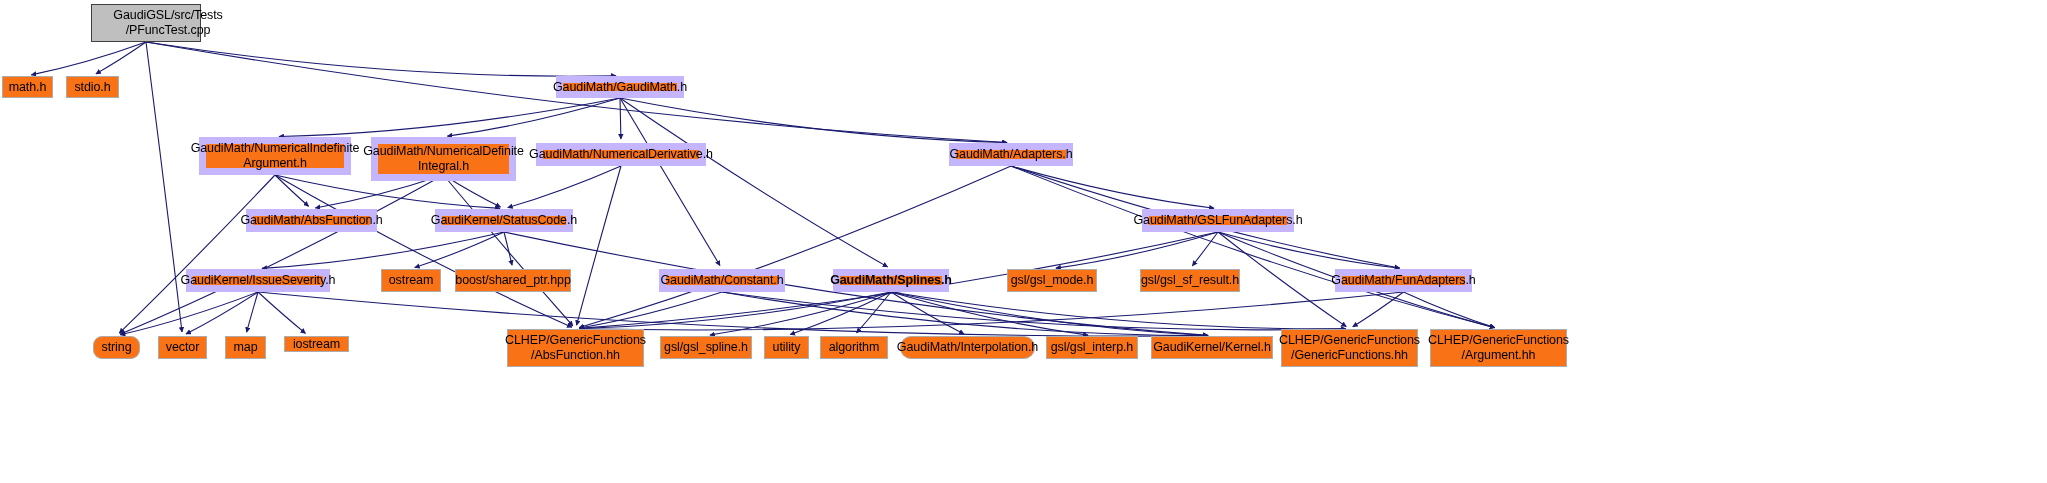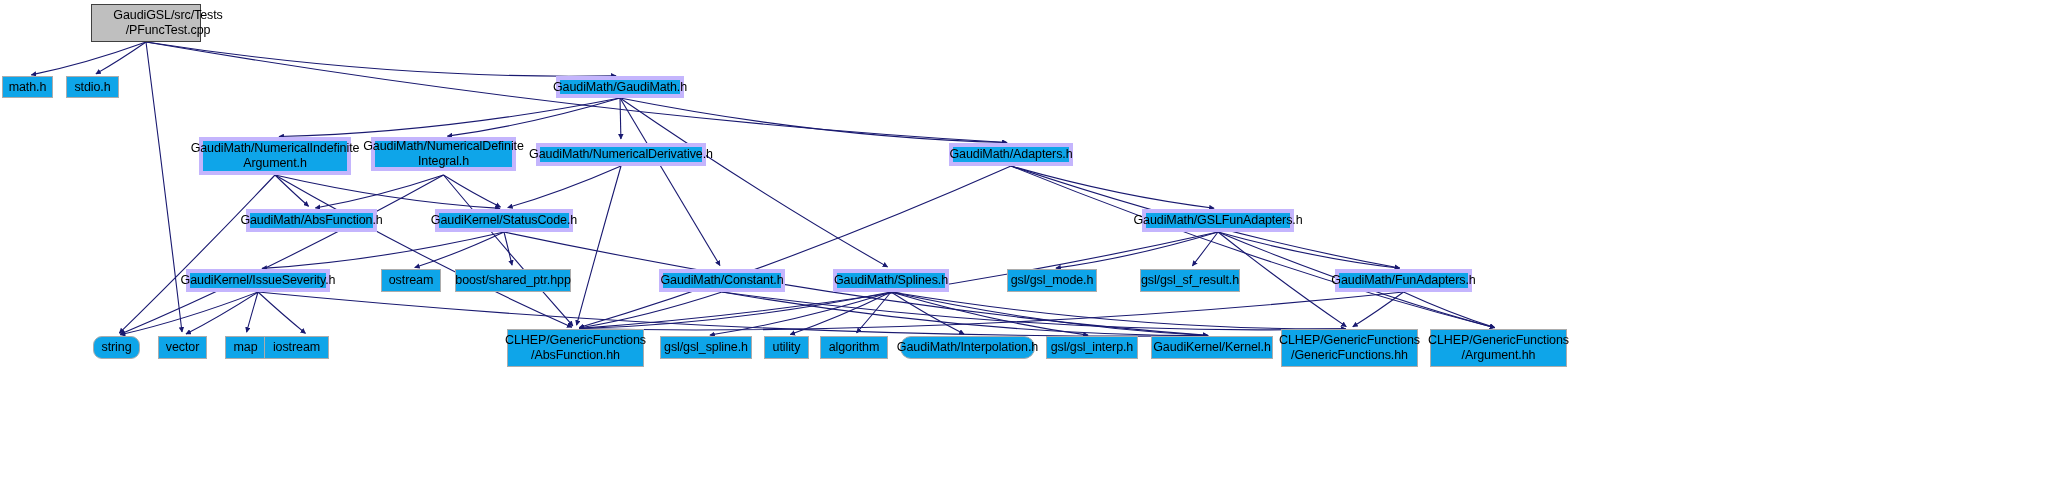--- a/index.html
+++ b/index.html
@@ -18,31 +18,31 @@
     height:483px;
     pointer-events:none;
   }
   .node{
     position:absolute;
     box-sizing:border-box;
     display:flex;
     align-items:center;
     justify-content:center;
     text-align:center;
-    background:#0ea5e9;
+    background:#f97316;
     border:1px solid #acacac;
     color:#000000;
     font-size:12.5px;
     line-height:15px;
     letter-spacing:-0.1px;
     white-space:pre;
     z-index:5;
   }
   .node.strong{
-    border:4px solid #c4b5fd;
+    border:7px solid #c4b5fd;
   }
   .node.root{
     background:#bfbfbf;
     border:1px solid #404040;
   }
 </style>
 </head>
 <body>
 
 <div id="canvas">
@@ -108,39 +108,39 @@
       <path d="M722,292 Q1048.7534677304488,336.38227618490293 1345.5069354608977,328.7645523698059" fill="none" stroke="#191970" stroke-width="1.1" marker-end="url(#ah)"></path>
     </svg>
   <div id="nodes">
       <div class="node root" style="left: 91px; top: 4px; width: 110px; height: 38px; padding-left: 44px;">GaudiGSL/src/Tests
 /PFuncTest.cpp</div>
       <div class="node" style="left: 2px; top: 76px; width: 51px; height: 22px;">math.h</div>
       <div class="node" style="left: 66px; top: 76px; width: 53px; height: 22px;">stdio.h</div>
       <div class="node strong" style="left: 556px; top: 76px; width: 128px; height: 22px;">GaudiMath/GaudiMath.h</div>
       <div class="node strong" style="left: 199px; top: 137px; width: 152px; height: 38px;">GaudiMath/NumericalIndefinite
 Argument.h</div>
-      <div class="node strong" style="left: 371px; top: 137px; width: 145px; height: 34px;">GaudiMath/NumericalDefinite
+      <div class="node strong" style="left: 371px; top: 137px; width: 145px; height: 44px;">GaudiMath/NumericalDefinite
 Integral.h</div>
       <div class="node strong" style="left: 536px; top: 143px; width: 170px; height: 23px;">GaudiMath/NumericalDerivative.h</div>
       <div class="node strong" style="left: 949px; top: 143px; width: 124px; height: 23px;">GaudiMath/Adapters.h</div>
       <div class="node strong" style="left: 1142px; top: 209px; width: 152px; height: 23px;">GaudiMath/GSLFunAdapters.h</div>
       <div class="node strong" style="left: 246px; top: 209px; width: 131px; height: 23px;">GaudiMath/AbsFunction.h</div>
       <div class="node strong" style="left: 435px; top: 209px; width: 138px; height: 23px;">GaudiKernel/StatusCode.h</div>
       <div class="node strong" style="left: 186px; top: 269px; width: 144px; height: 23px;">GaudiKernel/IssueSeverity.h</div>
       <div class="node" style="left: 381px; top: 269px; width: 60px; height: 23px;">ostream</div>
       <div class="node" style="left: 455px; top: 269px; width: 116px; height: 23px;">boost/shared_ptr.hpp</div>
       <div class="node strong" style="left: 659px; top: 269px; width: 126px; height: 23px;">GaudiMath/Constant.h</div>
-      <div class="node strong" style="left: 833px; top: 269px; width: 116px; height: 23px;">GaudiMath/Splines.h</div>
+      <div class="node strong" style="left: 833px; top: 269px; width: 116px; height: 23px; font-weight: bold;">GaudiMath/Splines.h</div>
       <div class="node" style="left: 1007px; top: 269px; width: 90px; height: 23px;">gsl/gsl_mode.h</div>
       <div class="node" style="left: 1140px; top: 269px; width: 100px; height: 23px;">gsl/gsl_sf_result.h</div>
       <div class="node strong" style="left: 1335px; top: 269px; width: 137px; height: 23px;">GaudiMath/FunAdapters.h</div>
       <div class="node" style="left: 93px; top: 336px; width: 47px; height: 23px; border-radius: 9px;">string</div>
       <div class="node" style="left: 158px; top: 336px; width: 49px; height: 23px;">vector</div>
       <div class="node" style="left: 225px; top: 336px; width: 41px; height: 23px;">map</div>
-      <div class="node" style="left: 264px; top: 336px; width: 65px; height: 23px;">iostream</div>
+      <div class="node" style="left: 284px; top: 336px; width: 65px; height: 16px;">iostream</div>
       <div class="node" style="left: 507px; top: 329px; width: 137px; height: 38px;">CLHEP/GenericFunctions
 /AbsFunction.hh</div>
       <div class="node" style="left: 660px; top: 336px; width: 92px; height: 23px;">gsl/gsl_spline.h</div>
       <div class="node" style="left: 764px; top: 336px; width: 45px; height: 23px;">utility</div>
       <div class="node" style="left: 820px; top: 336px; width: 68px; height: 23px;">algorithm</div>
       <div class="node" style="left: 900px; top: 336px; width: 135px; height: 23px; border-radius: 11px;">GaudiMath/Interpolation.h</div>
       <div class="node" style="left: 1046px; top: 336px; width: 92px; height: 23px;">gsl/gsl_interp.h</div>
       <div class="node" style="left: 1151px; top: 336px; width: 122px; height: 23px;">GaudiKernel/Kernel.h</div>
       <div class="node" style="left: 1281px; top: 329px; width: 137px; height: 38px;">CLHEP/GenericFunctions
 /GenericFunctions.hh</div>

